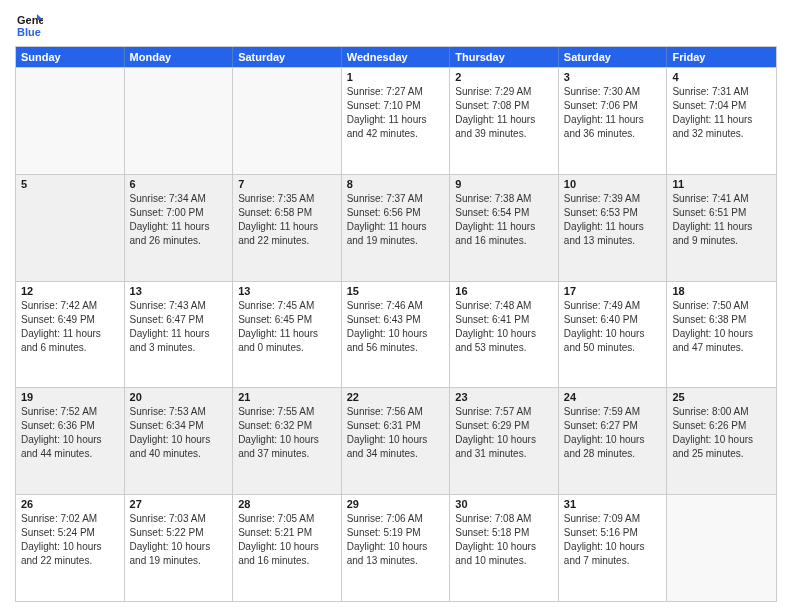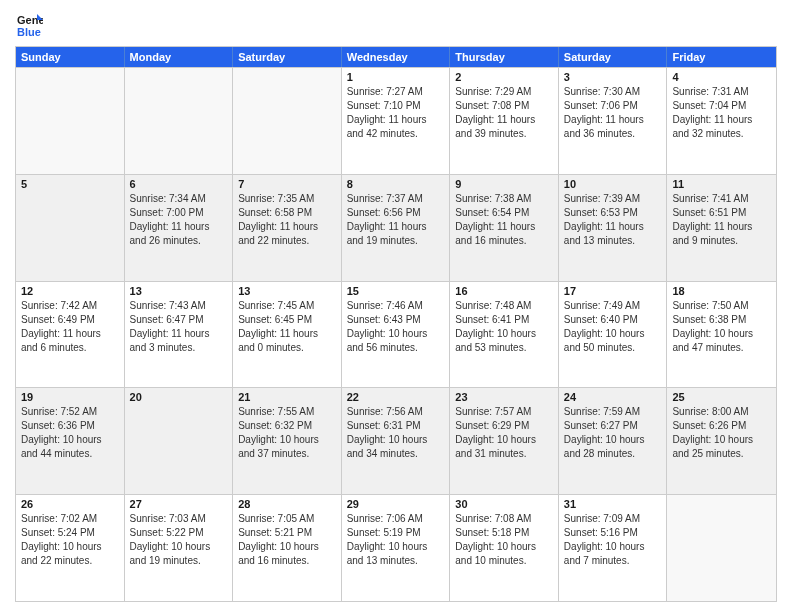--- a/index.html
+++ b/index.html
@@ -279,20 +279,25 @@
           <div class="cal-cell shaded">
         <div class="day-num">19</div>
         <div class="cell-info">
           Sunrise: 7:52 AM<br>
           Sunset: 6:36 PM<br>
           Daylight: 10 hours and 44 minutes.
         </div>
       </div>
           <div class="cal-cell shaded">
         <div class="day-num">20</div>
+        <div class="cell-info">
+          Sunrise: 7:53 AM<br>
+          Sunset: 6:34 PM<br>
+          Daylight: 10 hours and 40 minutes.
+        </div>
       </div>
           <div class="cal-cell shaded">
         <div class="day-num">21</div>
         <div class="cell-info">
           Sunrise: 7:55 AM<br>
           Sunset: 6:32 PM<br>
           Daylight: 10 hours and 37 minutes.
         </div>
       </div>
           <div class="cal-cell shaded">

